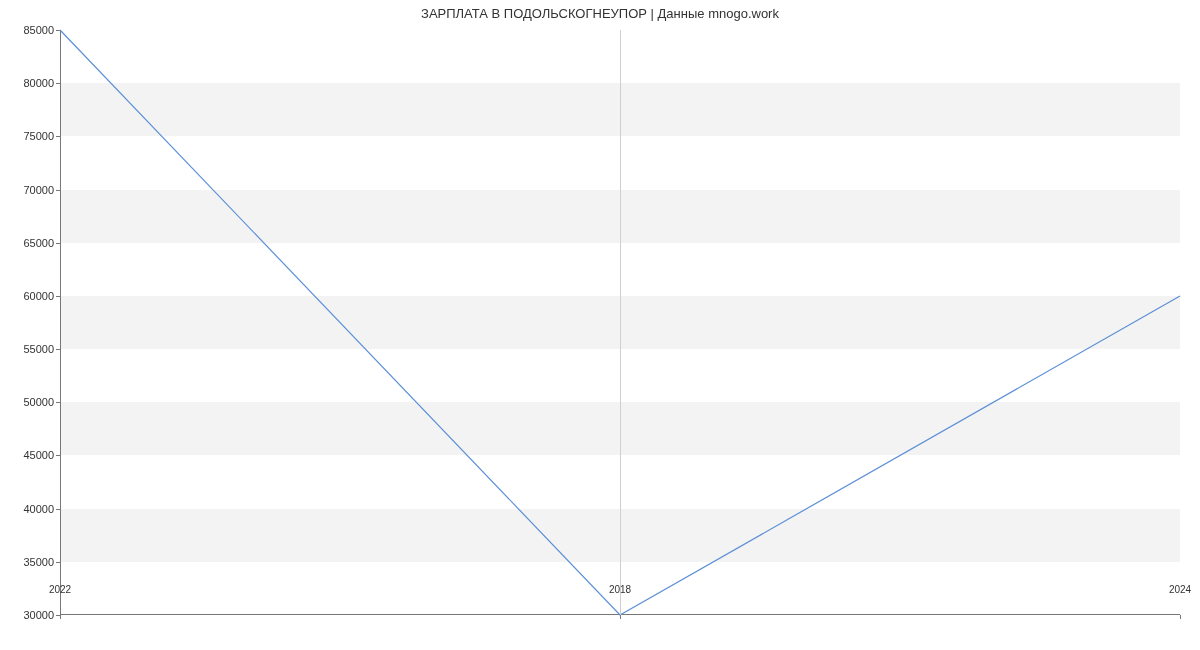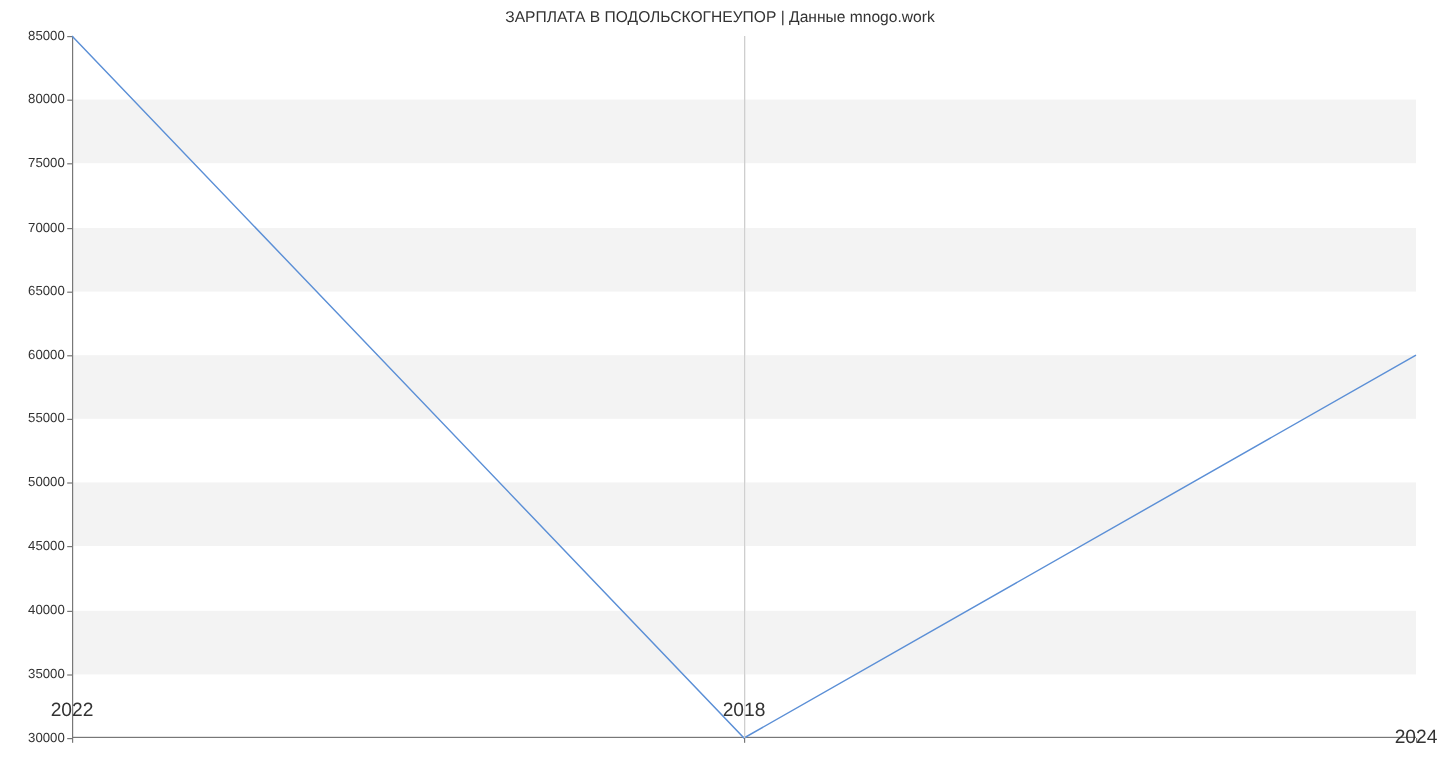--- a/index.html
+++ b/index.html
@@ -63,21 +63,21 @@
     right: 1146px;
     text-align: right;
     font-size: 11px;
     color: #333;
     transform: translateY(-50%);
     width: 80px;
   }
   .x-tick-label {
     position: absolute;
     top: 584px;
-    font-size: 16px;
+    font-size: 10px;
     color: #333;
     transform: translateX(-50%);
   }
   .x-grid-line {
     position: absolute;
     top: 0;
     width: 1px;
     height: 100%;
     background: #ccc;
     opacity: 0.6;
@@ -151,13 +151,13 @@
 <div class="y-tick-label" style="top: 402.273px;">50000</div>
 <div class="y-tick-label" style="top: 349.091px;">55000</div>
 <div class="y-tick-label" style="top: 295.909px;">60000</div>
 <div class="y-tick-label" style="top: 242.727px;">65000</div>
 <div class="y-tick-label" style="top: 189.545px;">70000</div>
 <div class="y-tick-label" style="top: 136.364px;">75000</div>
 <div class="y-tick-label" style="top: 83.1818px;">80000</div>
 <div class="y-tick-label" style="top: 30px;">85000</div>
 <div class="x-tick-label" style="left: 60px;">2022</div>
 <div class="x-tick-label" style="left: 620px;">2018</div>
-<div class="x-tick-label" style="left: 1180px; margin-top: 22px;">2024</div>
+<div class="x-tick-label" style="left: 1180px;">2024</div>
 
 </body></html>

